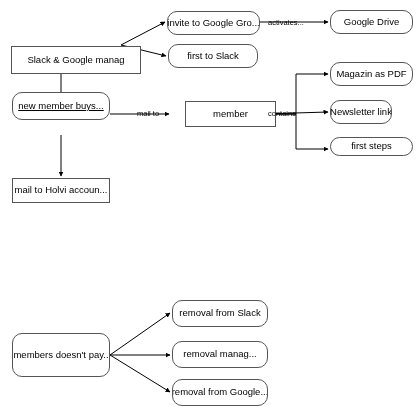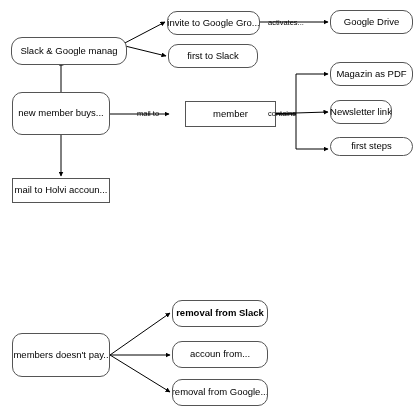--- a/index.html
+++ b/index.html
@@ -80,32 +80,32 @@
 
     <path d="M 110 355 L 170 313"></path>
 
     <path d="M 110 355 L 170 355"></path>
 
     <path d="M 110 355 L 170 392"></path>
   </g>
 </svg>
 
 <div id="nodes-layer">
-    <div class="node sharp" style="left: 11px; top: 37px; width: 116px; height: 28px; border-radius: 11px;">Slack &amp; Google manag</div>
-    <div class="node rounded" style="left: 12px; top: 92px; width: 98px; height: 43px;">new member buys...</div>
+    <div class="node sharp" style="left: 11px; top: 46px; width: 130px; height: 28px;">Slack &amp; Google manag</div>
+    <div class="node rounded" style="left: 12px; top: 92px; width: 98px; height: 28px; text-decoration: underline;">new member buys...</div>
     <div class="node sharp" style="left: 12px; top: 178px; width: 98px; height: 25px;">mail to Holvi accoun...</div>
     <div class="node rounded" style="left: 167px; top: 11px; width: 93px; height: 24px;">invite to Google Gro...</div>
     <div class="node rounded" style="left: 168px; top: 44px; width: 90px; height: 24px;">first to Slack</div>
     <div class="node rounded" style="left: 330px; top: 10px; width: 83px; height: 24px;">Google Drive</div>
     <div class="node sharp" style="left: 185px; top: 101px; width: 91px; height: 26px;">member</div>
     <div class="node rounded" style="left: 330px; top: 62px; width: 83px; height: 24px;">Magazin as PDF</div>
     <div class="node rounded" style="left: 330px; top: 100px; width: 62px; height: 24px;">Newsletter link</div>
     <div class="node rounded" style="left: 330px; top: 137px; width: 83px; height: 19px;">first steps</div>
     <div class="node rounded" style="left: 12px; top: 333px; width: 98px; height: 44px;">members doesn't pay..</div>
-    <div class="node rounded" style="left: 172px; top: 300px; width: 96px; height: 27px; font-weight: bold;">removal from Slack</div>
-    <div class="node rounded" style="left: 172px; top: 341px; width: 96px; height: 27px;">accoun from...</div>
+    <div class="node rounded" style="left: 172px; top: 300px; width: 96px; height: 27px;">removal from Slack</div>
+    <div class="node rounded" style="left: 172px; top: 341px; width: 96px; height: 27px;">removal manag...</div>
     <div class="node rounded" style="left: 172px; top: 379px; width: 96px; height: 27px;">removal from Google...</div>
   </div>
 <div id="labels-layer">
     <span class="edge-label" style="left: 268px; top: 19px;">activates...</span>
     <span class="edge-label" style="left: 129px; top: 110px; padding-left: 8px;">mail to</span>
     <span class="edge-label" style="left: 268px; top: 110px;">contains</span>
   </div>
 
 </body></html>

